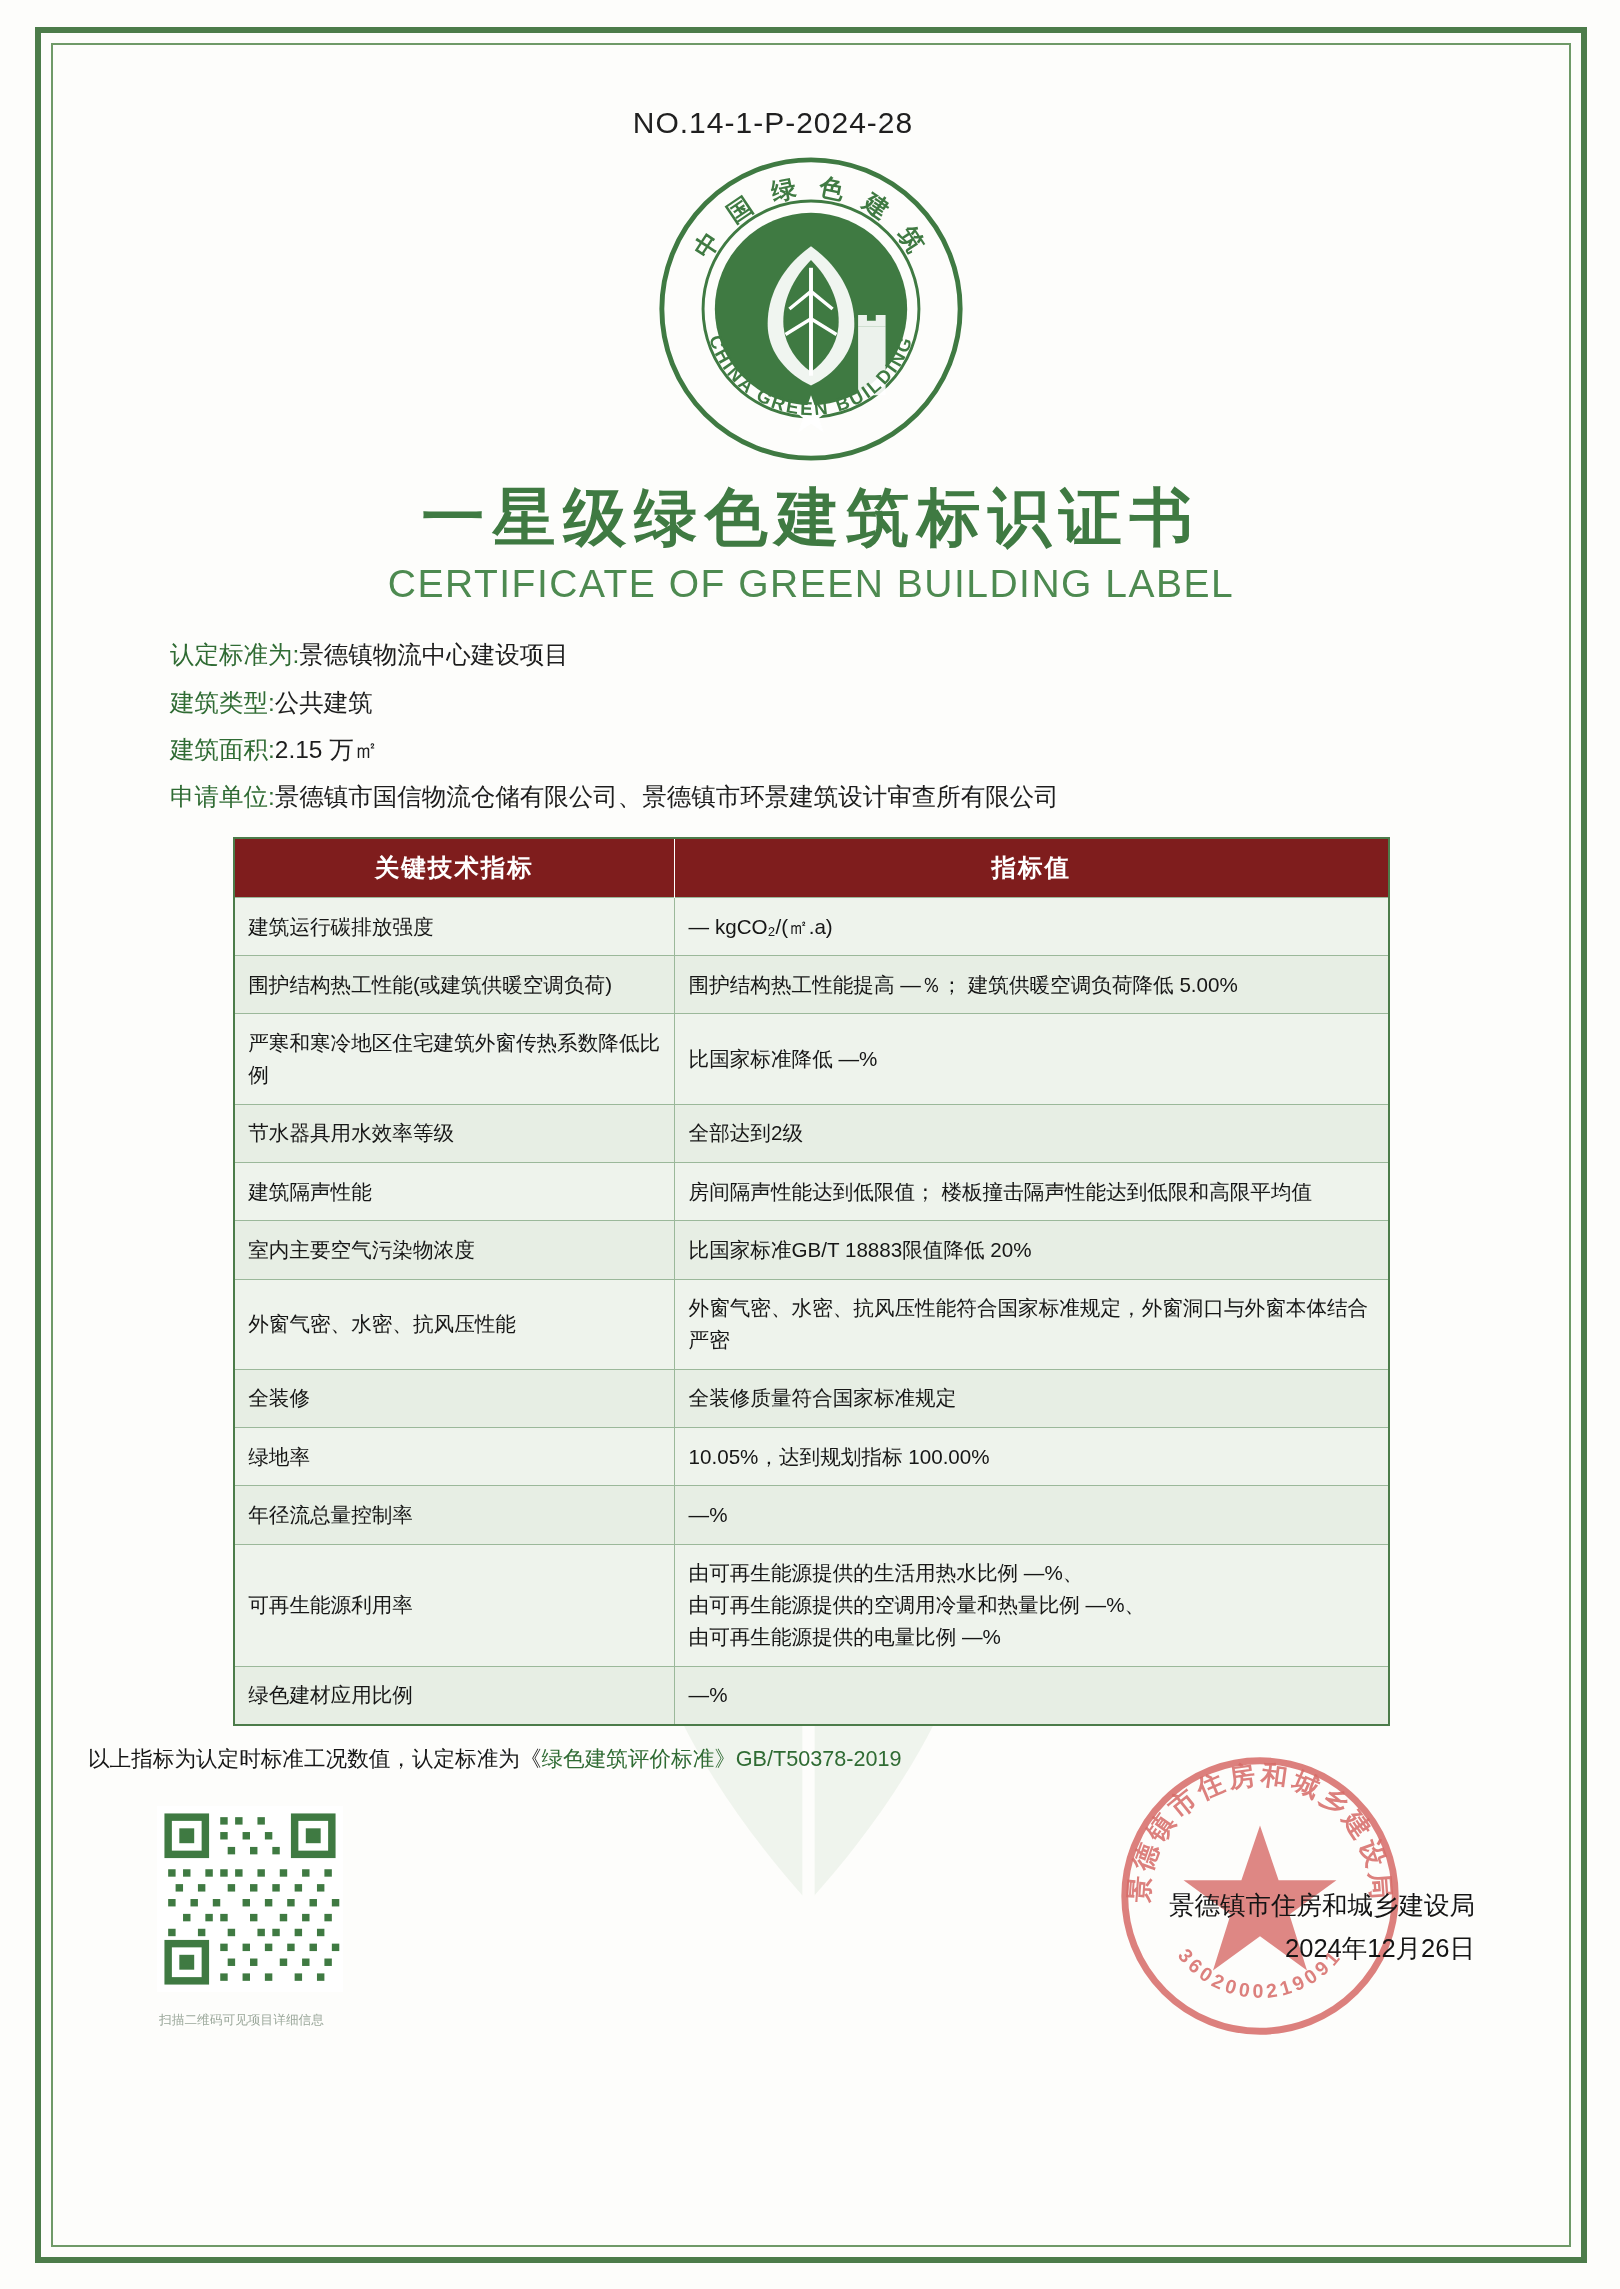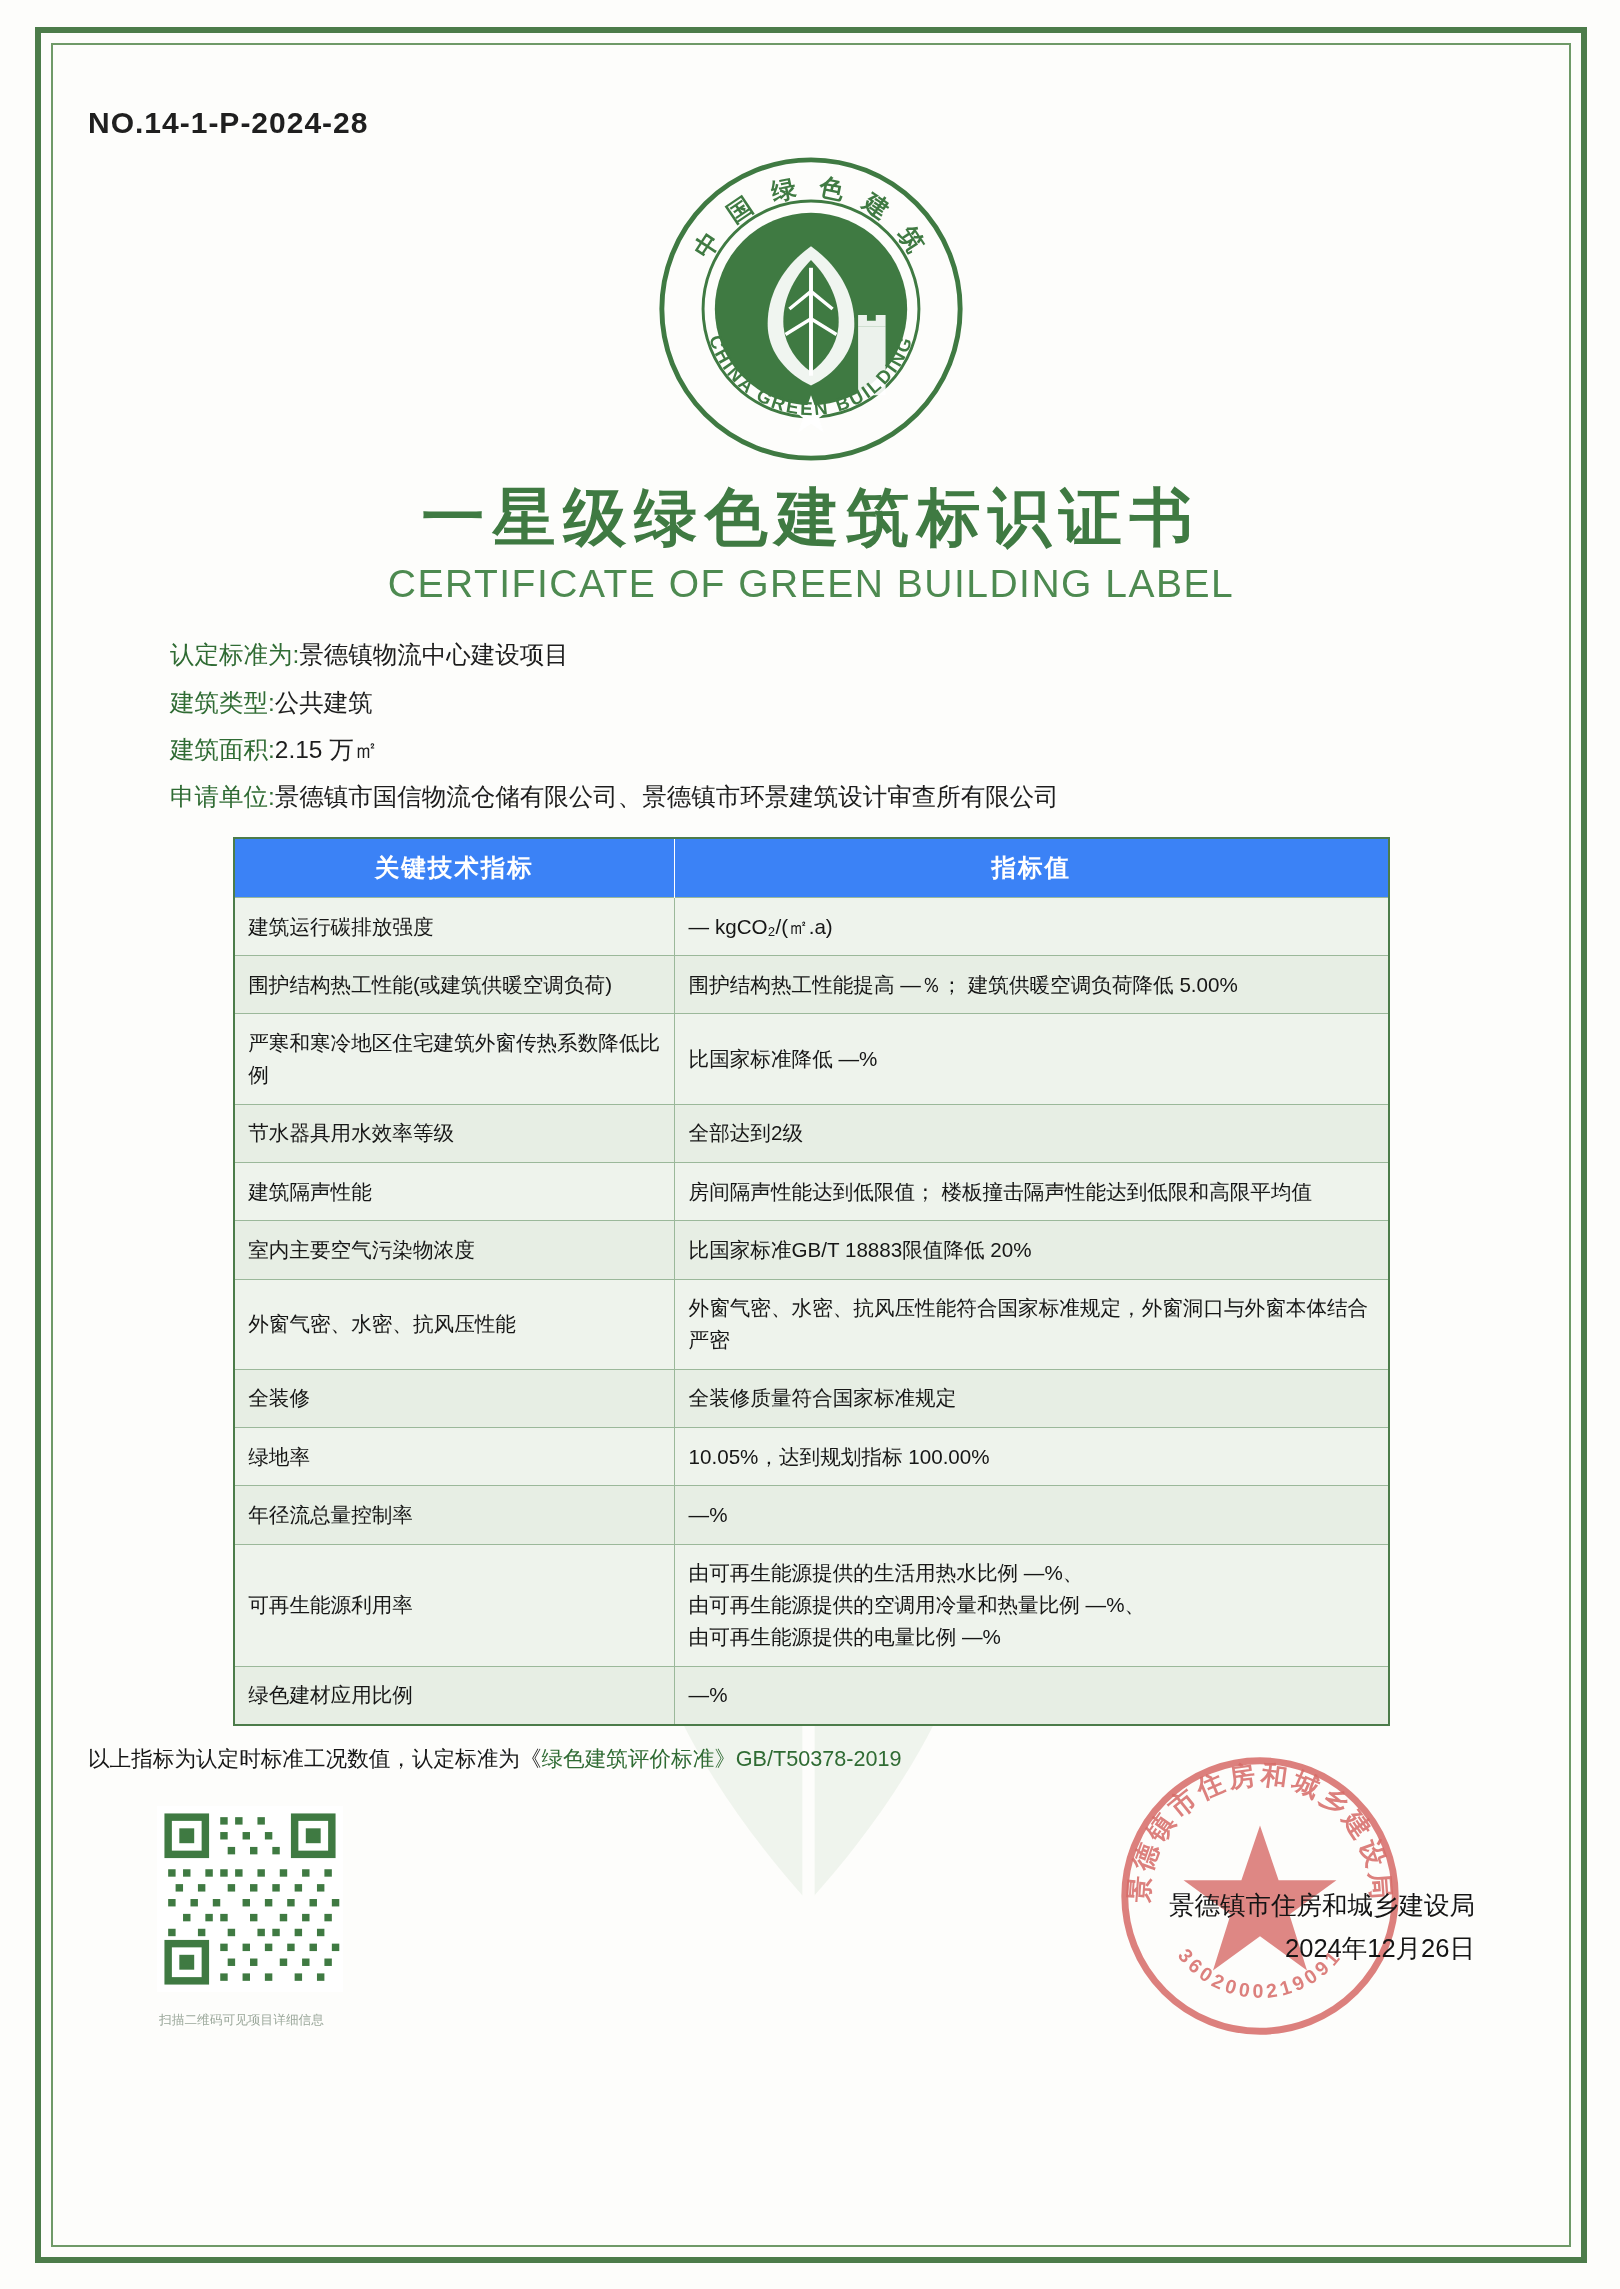--- a/index.html
+++ b/index.html
@@ -53,27 +53,27 @@
 
   .content {
     position: absolute;
     left: 88px;
     top: 69px;
     right: 86px;
     bottom: 69px;
   }
 
   .cert-no {
-    text-align: left;
+    text-align: center;
     font-size: 30px;
     letter-spacing: 1px;
     color: #1f1f1f;
     padding-right: 76px;
     padding-top: 37px;
-    font-weight: 700;
+    font-weight: 400;
   }
 
   .emblem-wrap {
     display: flex;
     justify-content: center;
     margin-top: 11.8px;
   }
   .emblem {
     width: 314px;
     height: 314px;
@@ -116,21 +116,21 @@
   }
 
   table.indicators {
     margin: 21.6px auto 0 auto;
     width: 1157px;
     border-collapse: collapse;
     font-size: 20.6px;
     border: 2px solid #4c7c4a;
   }
   table.indicators th {
-    background: #3b82f6;
+    background: #7f1d1d;
     color: #ffffff;
     font-size: 24.5px;
     font-weight: bold;
     padding: 12.7px 9.8px;
     letter-spacing: 2px;
     border-right: 1px solid #ffffff;
   }
   table.indicators th:last-child { border-right: none; text-align: center; }
   table.indicators td {
     border-top: 1px solid #9bb89a;

